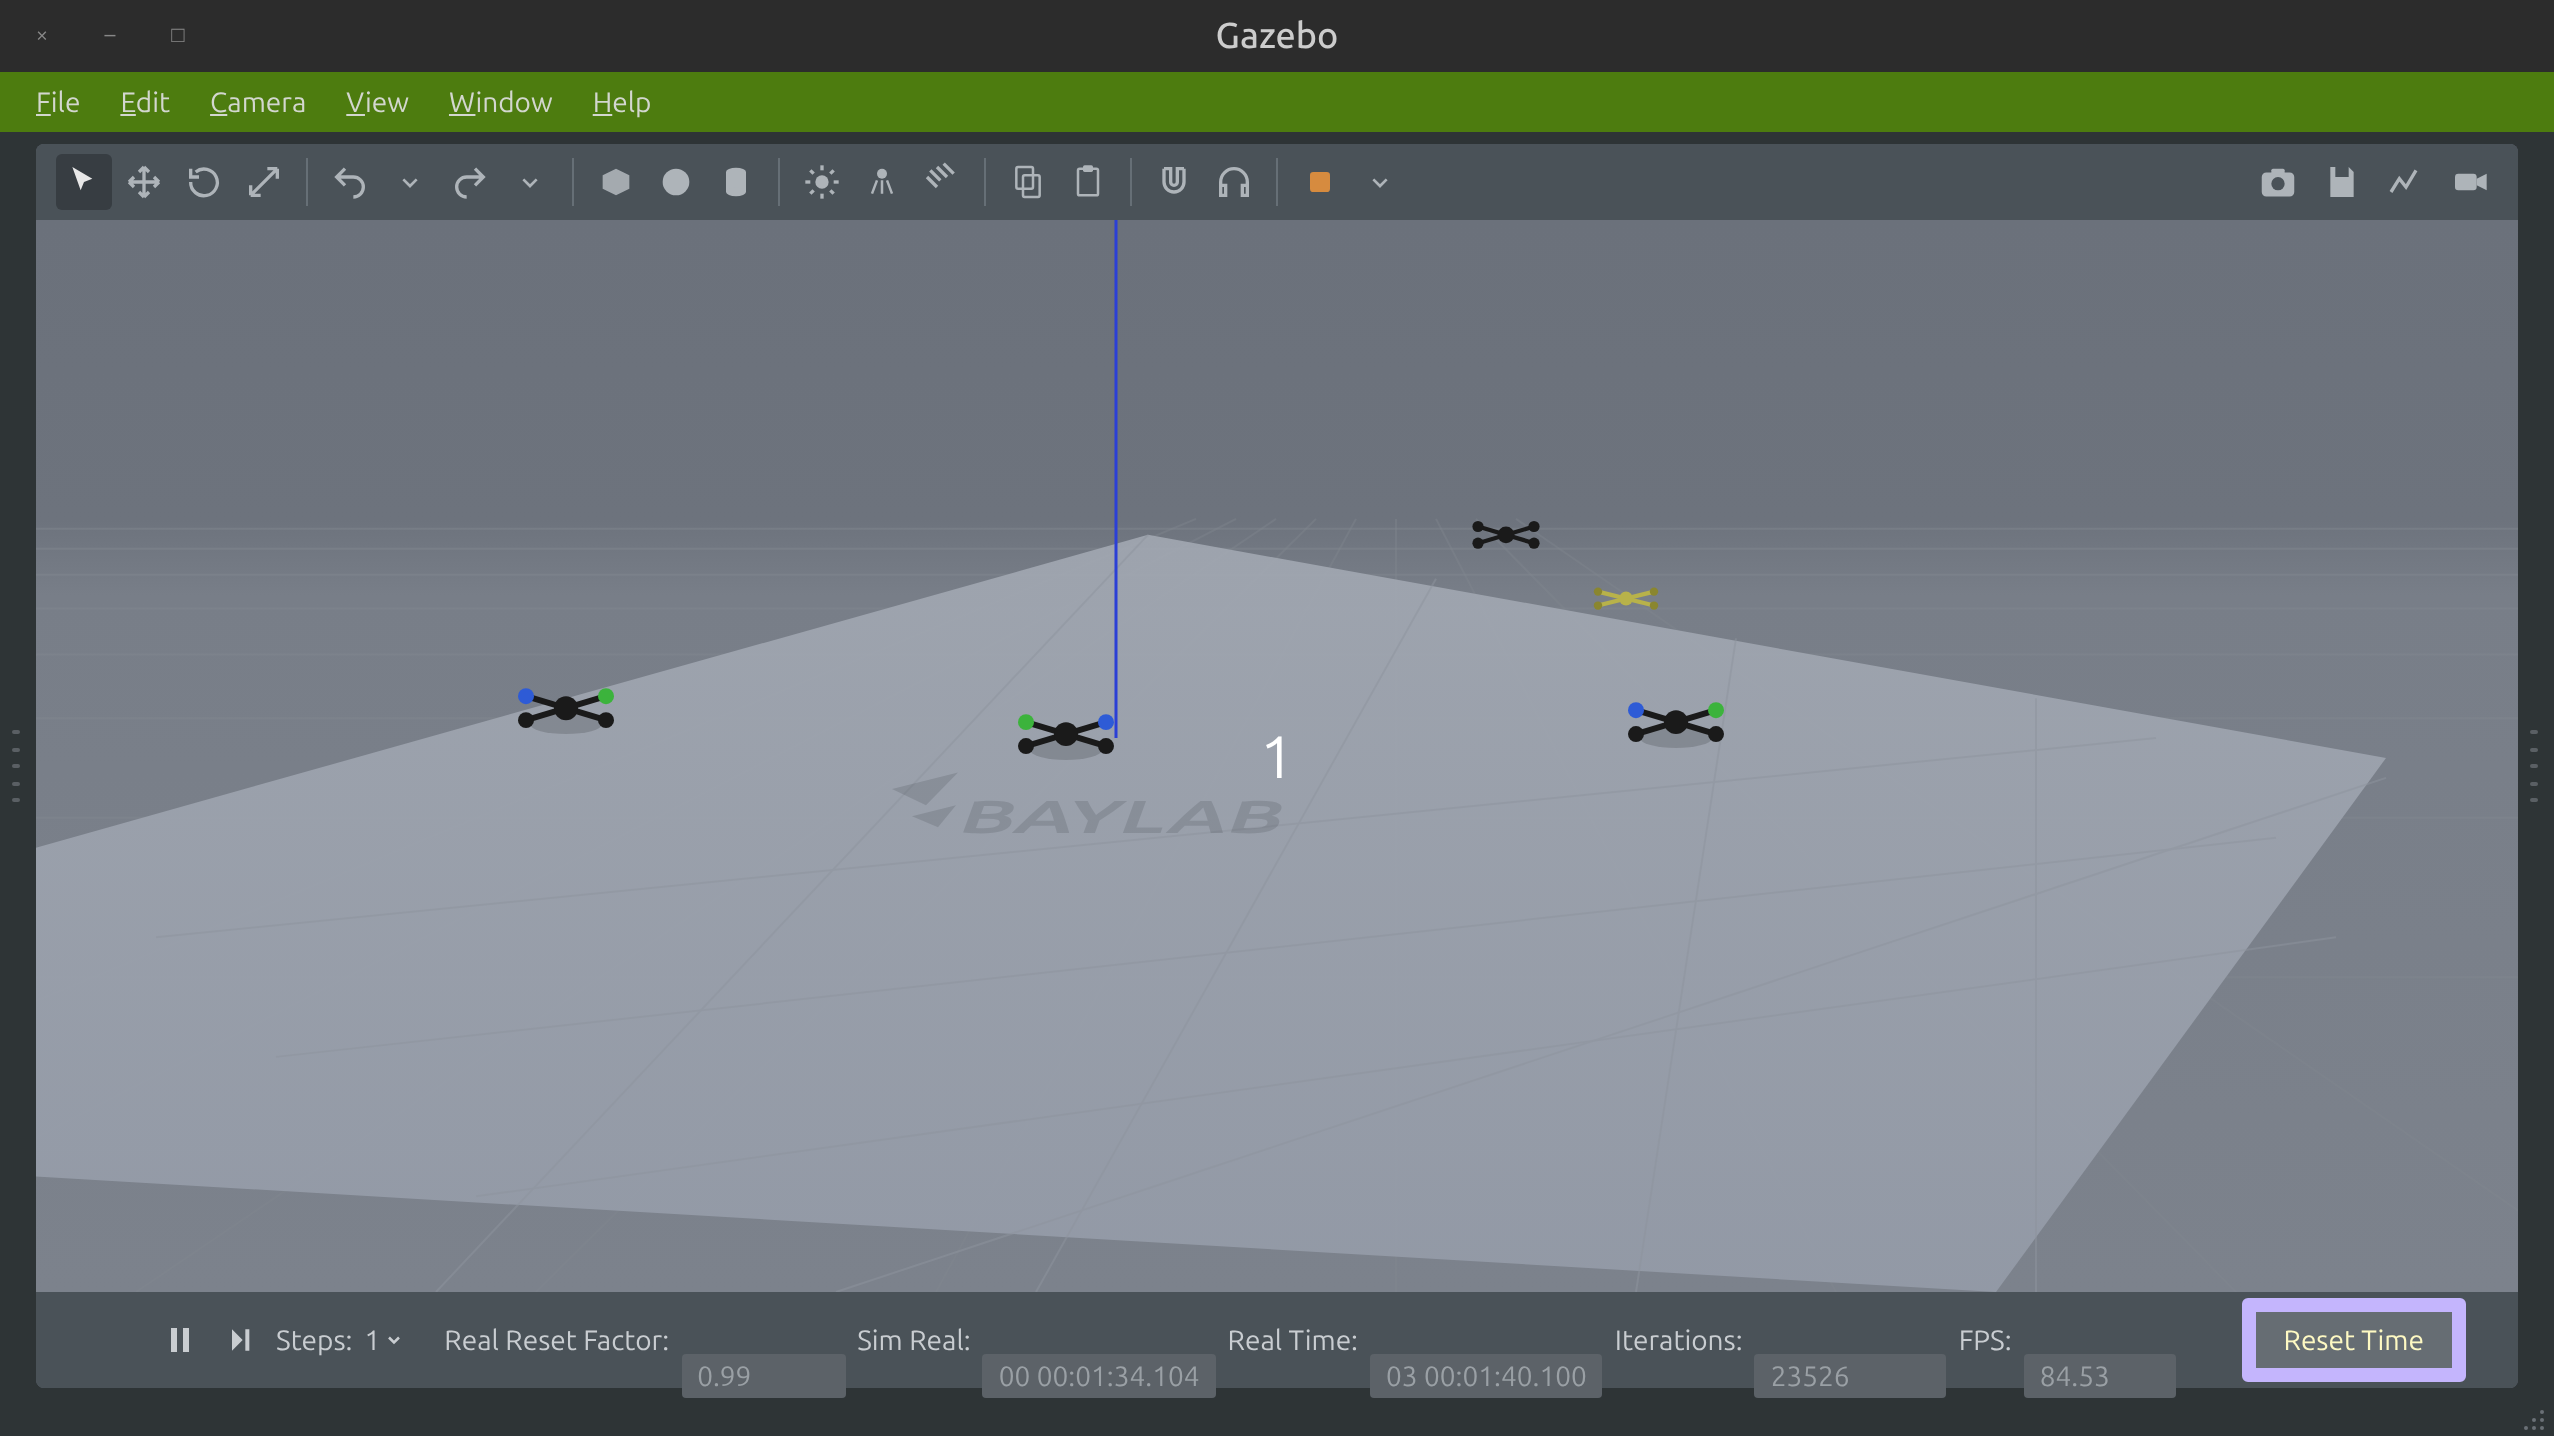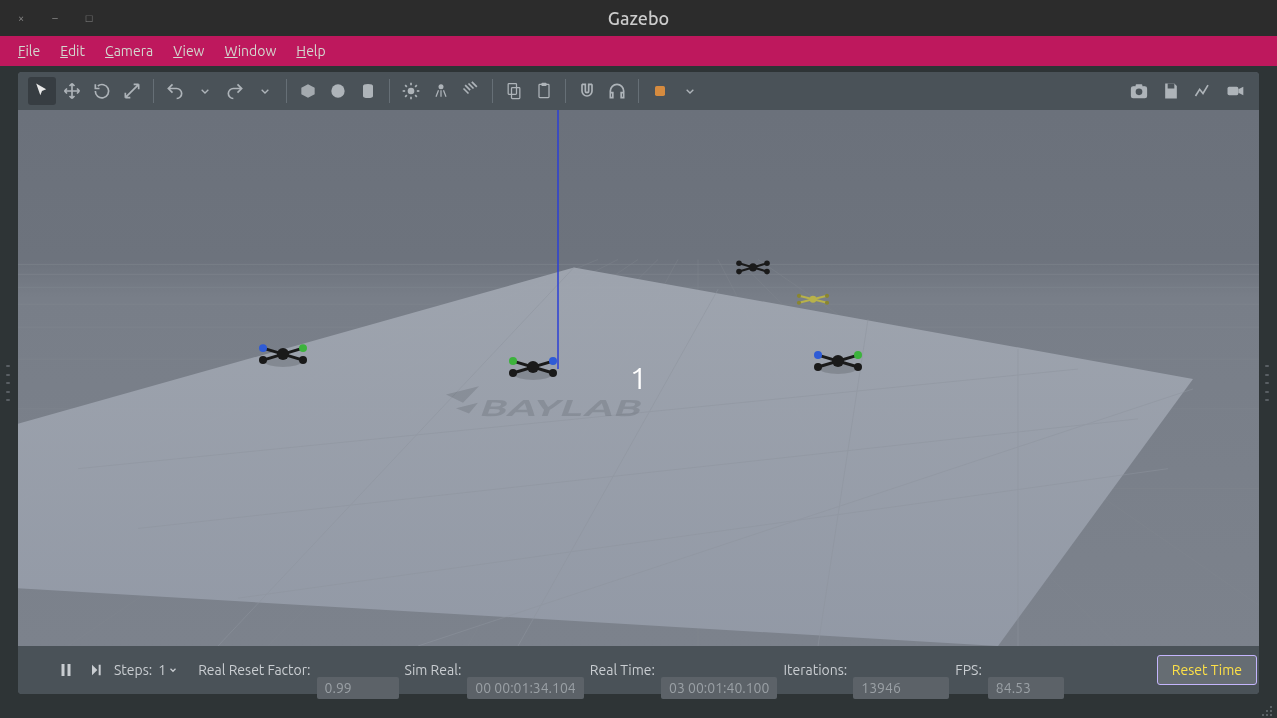--- a/index.html
+++ b/index.html
@@ -31,21 +31,21 @@
       position: absolute;
       left: 50%;
       transform: translateX(-50%);
       font-size: 18px;
       color: #ccc;
       font-weight: 500;
     }
     
     .menubar {
       height: 30px;
-      background: #be185d;
+      background: #4d7c0f;
       display: flex;
       align-items: center;
       padding: 0 10px;
       gap: 4px;
       font-size: 14px;
     }
     .menu-item { padding: 4px 8px; cursor: pointer; }
     .menu-item u { text-decoration: underline; }
     
     .main {
@@ -101,42 +101,42 @@
     }
     .side-handle-l{left:-12px;} .side-handle-r{right:-12px;}
     .side-handle-l span,.side-handle-r span{width:4px;height:2px;background:#5a5f64;border-radius:1px;}
     
     .statusbar {
       height: 48px;
       background: #4a5258;
       border-radius: 0 0 4px 4px;
       display: flex;
       align-items: center;
-      padding: 0 2px;
+      padding: 0 26px;
       gap: 6px;
       font-size: 14px;
       color: #c9cdd1;
     }
     .sb-btn { width:24px;height:24px;display:flex;align-items:center;justify-content:center;cursor:pointer;}
     .sb-box {
       background: #5c6268;
       padding: 3px 8px;
       border-radius: 2px;
       color: #9aa0a5;
       min-width: 50px;
       margin-top: 36px;
     }
     .sb-label { color:#c9cdd1; }
     .sb-spacer{flex:1;}
     .reset-btn {
       background: #666d73;
-      border: 1px solid #c4b5fd;
+      border: 7px solid #c4b5fd;
       padding: 6px 14px;
       border-radius: 3px;
-      color: #fde047;
+      color: #fef9c3;
       cursor: pointer;
       font-size: 14px;
     }
     .resize-grip{position:absolute;right:4px;bottom:4px;width:12px;height:12px;}
     .resize-grip svg{width:12px;height:12px;}
     .steps-box{display:flex;align-items:center;gap:2px;}
   </style>
 </head>
 <body>
 
@@ -485,21 +485,21 @@
         </svg>
     </div>
     <div style="width:8px"></div>
     <span class="sb-label">Real Reset Factor:</span>
     <div class="sb-box" style="min-width:82px">0.99</div>
     <span class="sb-label">Sim Real:</span>
     <div class="sb-box">00 00:01:34.104</div>
     <span class="sb-label">Real Time:</span>
     <div class="sb-box">03 00:01:40.100</div>
     <span class="sb-label">Iterations:</span>
-    <div class="sb-box" style="min-width:96px">13946</div>
+    <div class="sb-box" style="min-width:96px">23526</div>
     <span class="sb-label">FPS:</span>
     <div class="sb-box" style="min-width:76px">84.53</div>
     <div class="sb-spacer"></div>
     <div class="reset-btn">Reset Time</div>
   </div>
 </div>
 
 <div class="resize-grip">
   <svg viewBox="0 0 12 12">
     <g fill="#6a7076">

